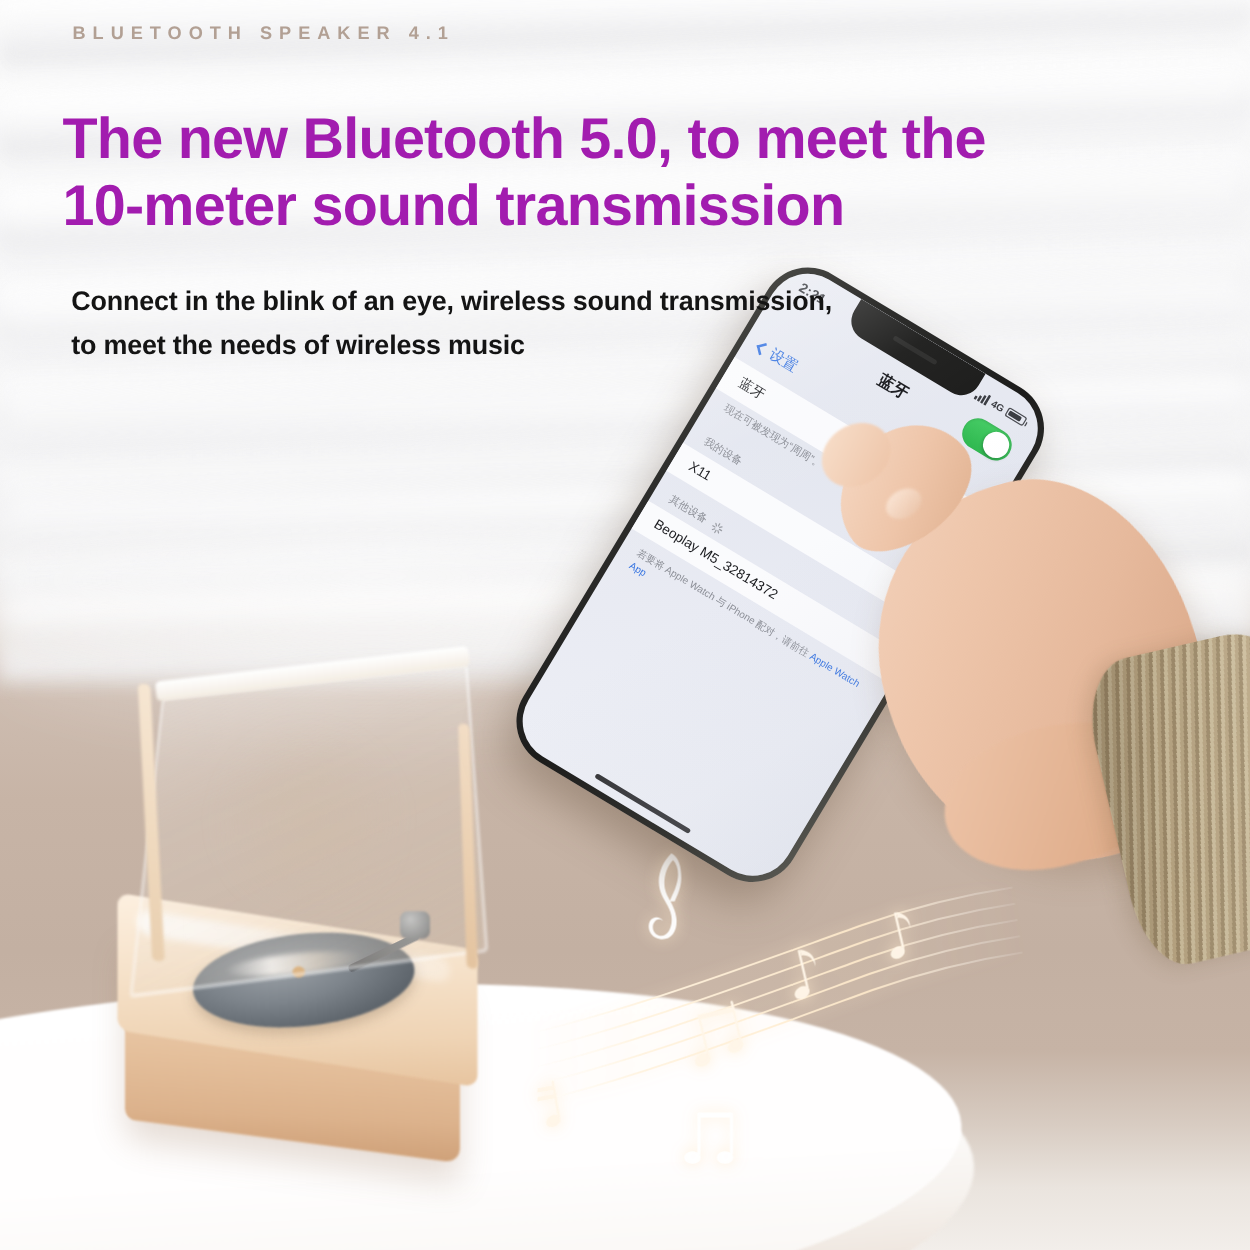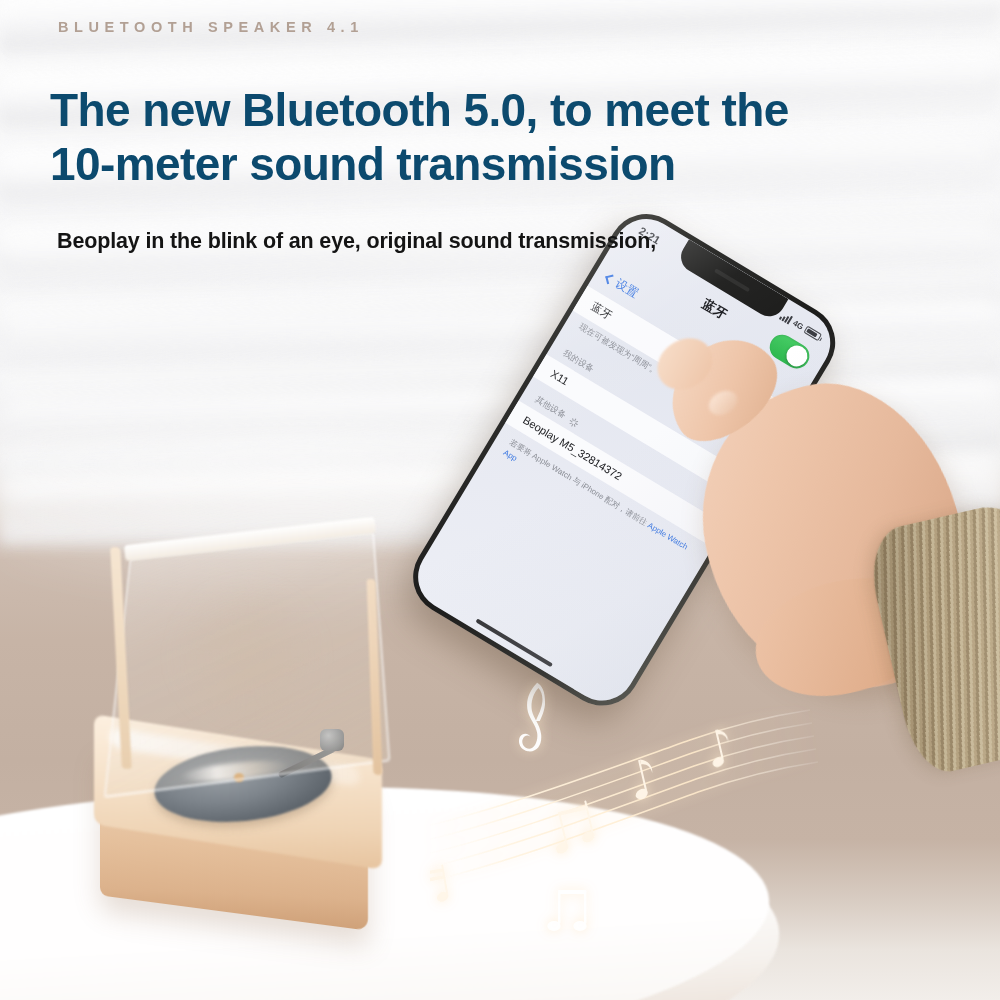--- a/index.html
+++ b/index.html
@@ -325,21 +325,21 @@
   
   .eyebrow{
     position:absolute; left:58px; top:19px;
     font-size:14.5px; letter-spacing:5.6px; font-weight:bold;
     color:#b2a094;
     z-index:60;
   }
   .headline{
     position:absolute; left:50px; top:84px; width:850px;
     font-size:46px; line-height:1.17; font-weight:bold;
-    color:#0c4a6e; letter-spacing:-.6px;
+    color:#a21caf; letter-spacing:-.6px;
     z-index:60;
   }
   .subline{
     position:absolute; left:57px; top:224px; width:780px;
     font-size:21.5px; line-height:1.62; font-weight:bold;
     color:#141414; letter-spacing:-.15px;
     z-index:60;
   }
 </style>
 </head>
@@ -538,16 +538,17 @@
     <div class="thumb-tip"></div>
     <div class="thumb-nail"></div>
   </div>
 
   <div class="eyebrow">BLUETOOTH SPEAKER 4.1</div>
   <div class="headline">
     <div>The new Bluetooth 5.0, to meet the</div>
     <div>10-meter sound transmission</div>
   </div>
   <div class="subline">
-    <div>Beoplay in the blink of an eye, original sound transmission,</div>
+    <div>Connect in the blink of an eye, wireless sound transmission,</div>
+    <div>to meet the needs of wireless music</div>
   </div>
 
 </div>
 
 </body></html>

